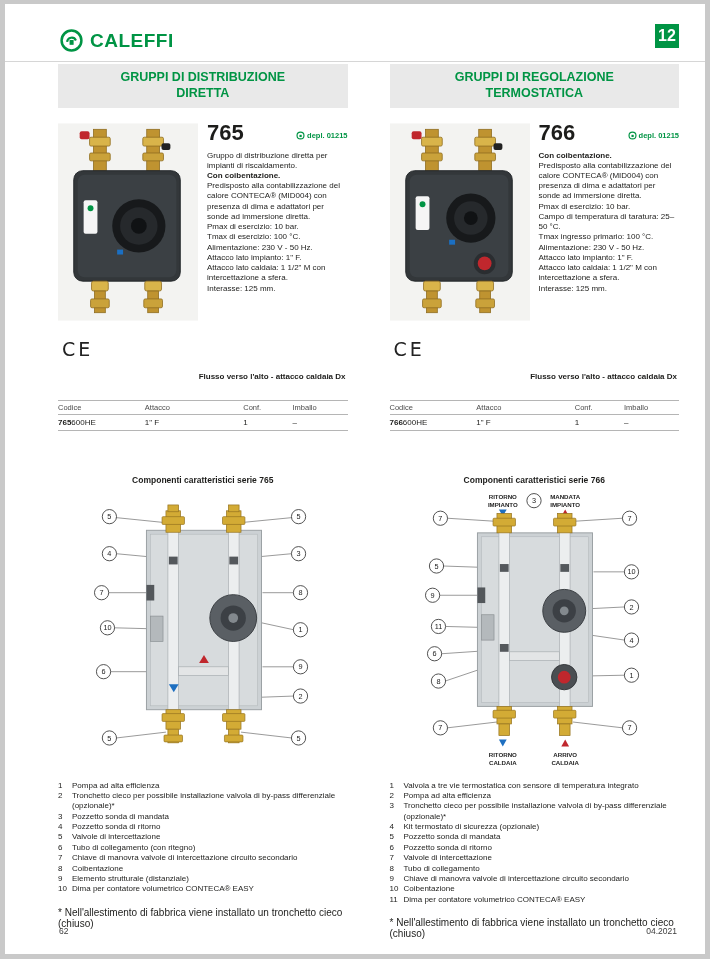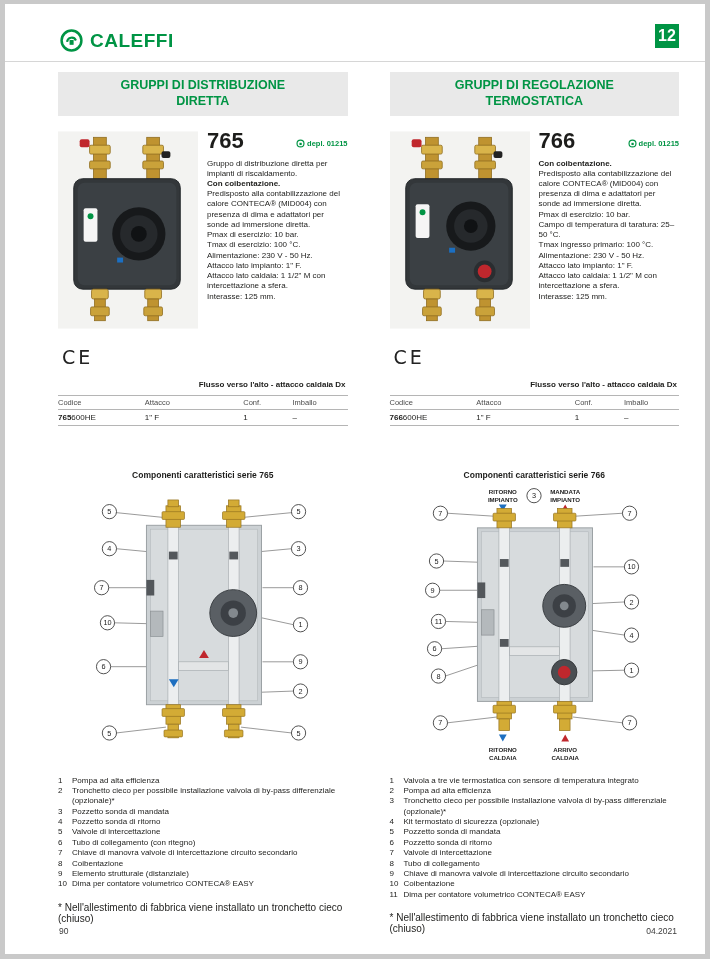--- a/index.html
+++ b/index.html
@@ -7,38 +7,38 @@
   body { background:#c9c9c9; font-family:"Liberation Sans", sans-serif; color:#1d1d1b; position:relative; }
   .page { position:absolute; left:5px; top:4px; right:5px; bottom:5px; background:#ffffff; overflow:hidden; }
 
   
   .logo { position:absolute; top:24px; left:54px; display:flex; align-items:center; gap:6px; }
   .logo-text { color:#009444; font-weight:bold; font-size:19px; letter-spacing:0.5px; }
   .chapter-badge { position:absolute; top:20px; right:26px; width:24px; height:24px; background:#009444; color:#fff; font-weight:bold; font-size:16px; display:flex; align-items:center; justify-content:center; }
   .header-rule { position:absolute; top:57px; left:0; right:0; height:1px; background:#d6d6d6; }
 
   
-  .content { position:absolute; top:68px; left:53px; right:26px; display:flex; gap:42px; }
+  .content { position:absolute; top:60px; left:53px; right:26px; display:flex; gap:42px; }
   .col { width:300px; }
 
   .section-header { background:#e9e9e9; color:#009444; font-weight:bold; font-size:12.5px; line-height:1.3; text-align:center; padding:5px 2px 6px; }
 
   .product-row { display:flex; margin-top:14px; height:214px; }
   .photo { width:140px; flex:none; }
   .pinfo { flex:1; padding-left:9px; }
   .pcode-row { display:flex; align-items:baseline; justify-content:space-between; }
   .pcode { font-size:22px; font-weight:bold; line-height:1; }
   .depl { color:#009444; font-size:7.5px; font-weight:bold; display:flex; align-items:center; gap:2px;margin-left:21px; }
   .desc { margin-top:7px; font-size:8px; line-height:1.28; }
   .dline { display:block; }
   .dline.b { font-weight:bold; }
 
   .ce { font-family:"DejaVu Sans", sans-serif; font-size:19px; letter-spacing:3px; color:#222; margin:2px 0 8px 4px; height:24px; }
 
-  .tbl-title { font-size:8px; font-weight:bold; text-align:right; padding-right:2px; margin:10px 0 6px; }
+  .tbl-title { font-size:8px; font-weight:bold; text-align:right; padding-right:2px; margin:10px 0 19px; }
   table.spec { width:100%; border-collapse:collapse; }
   .spec th { font-weight:normal; font-size:7.5px; color:#4a4a4a; text-align:left; border-top:1px solid #b5b5b5; border-bottom:1px solid #b5b5b5; padding:2px 0; }
   .spec td { font-size:8px; border-bottom:1px solid #b5b5b5; padding:3px 0; }
   .spec .num { text-align:left; }
   .code-b { font-weight:bold; }
 
   .comp-title { font-weight:bold; font-size:8.5px; margin-top:44px;text-align:center; }
   .diagram-wrap { height:286px; display:flex; align-items:center; justify-content:center; margin-top:2px; }
   .diagram-svg { display:block; width:234px; }
   .dlabel { font-size:6.3px; font-weight:bold; fill:#222; text-anchor:middle; }
@@ -535,15 +535,15 @@
         <div class="comp-item">
             <span class="comp-num">11</span>
             <span class="comp-text">Dima per contatore volumetrico CONTECA® EASY</span>
           </div>
       </div>
       <div class="footnote">* Nell'allestimento di fabbrica viene installato un tronchetto cieco (chiuso)</div>
     </div>
 
   </div>
 
-  <div class="footer-page">90</div>
+  <div class="footer-page">62</div>
   <div class="footer-date">04.2021</div>
 </div>
 
 </body></html>

